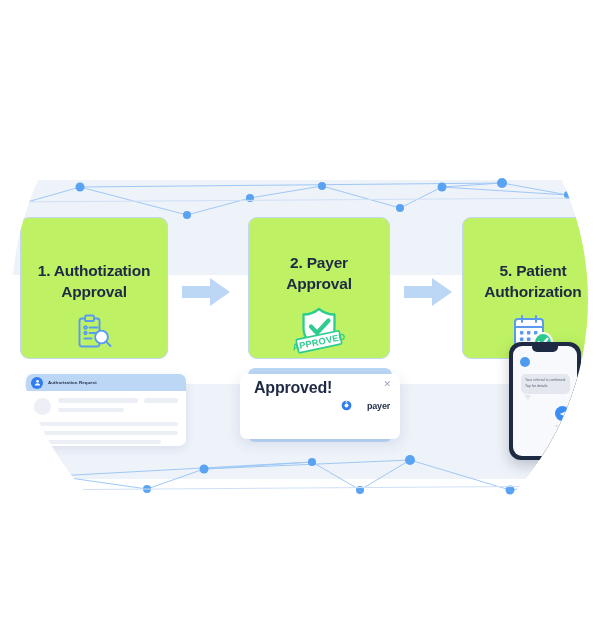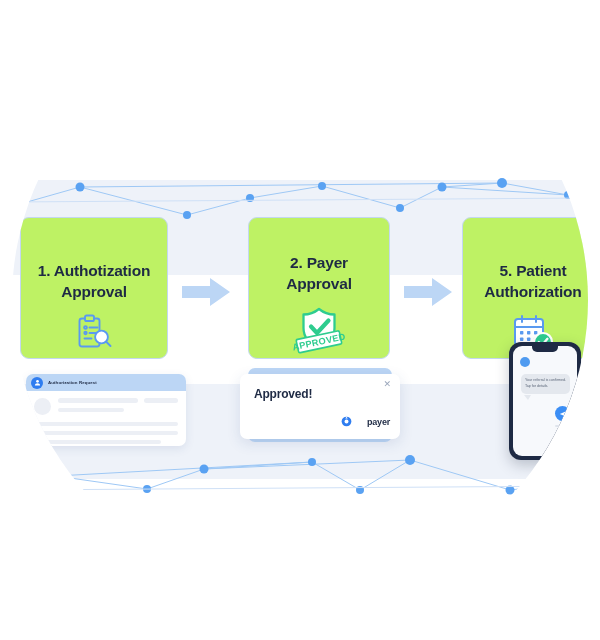--- a/index.html
+++ b/index.html
@@ -65,28 +65,28 @@
   #toastwrap{position:absolute;left:228px;top:352px;width:160px;height:82px;}
   #toastshadow{
     position:absolute;left:8px;top:4px;width:144px;height:74px;
     background:#bcd6f5;border-radius:7px;
   }
   #toast{
     position:absolute;left:0;top:10px;width:160px;height:65px;background:#fff;
     border-radius:7px;box-shadow:0 4px 14px rgba(40,70,130,.13);
   }
   #toast .atxt{
-    position:absolute;left:14px;top:13px;font-size:12px;font-weight:700;color:#1e2a44;
+    position:absolute;left:14px;top:5px;font-size:16px;font-weight:700;color:#1e2a44;
     letter-spacing:-0.2px;
   }
   #toast .xbtn{
     position:absolute;right:9px;top:6px;font-size:9px;color:#9aa6bb;line-height:1;
   }
   #toast .plogo{
-    position:absolute;right:10px;bottom:8px;display:flex;align-items:center;gap:15px;
+    position:absolute;right:10px;bottom:24px;display:flex;align-items:center;gap:15px;
   }
   #toast .plogo .ptxt{font-size:9px;font-weight:700;color:#1e2a44;letter-spacing:-0.2px;}
 
   
   #phone{
     position:absolute;left:497px;top:330px;width:72px;height:118px;
     background:#1e2a44;border-radius:12px;padding:4px;box-sizing:border-box;
     box-shadow:0 5px 14px rgba(30,42,68,.25);
   }
   #phscreen{width:100%;height:100%;background:#f7f9fc;border-radius:9px;position:relative;overflow:hidden;}

